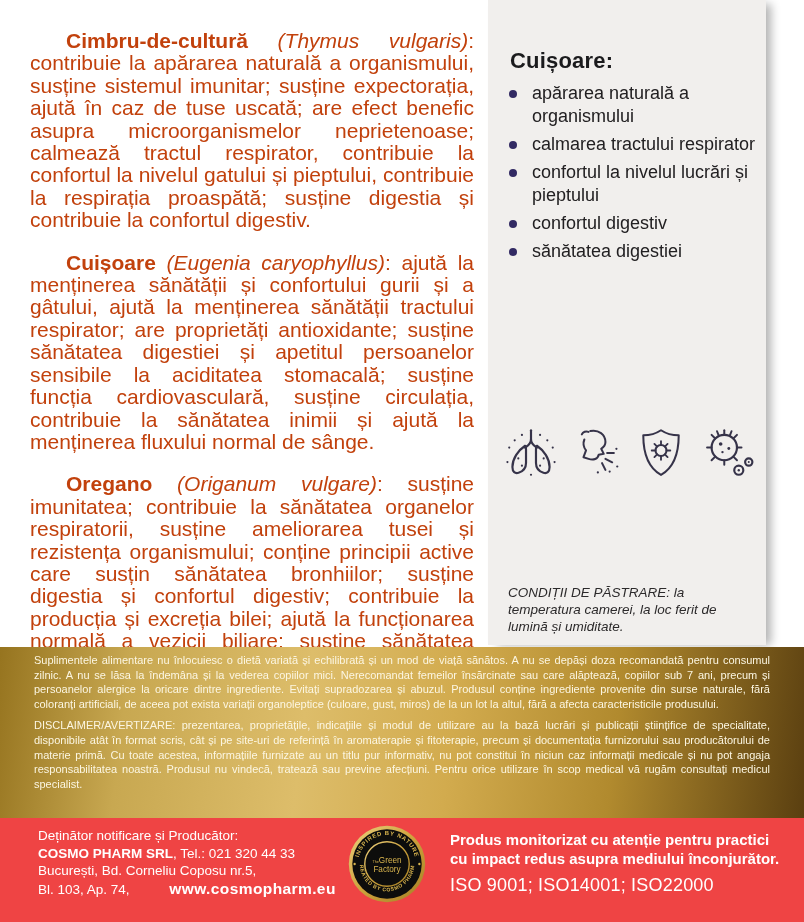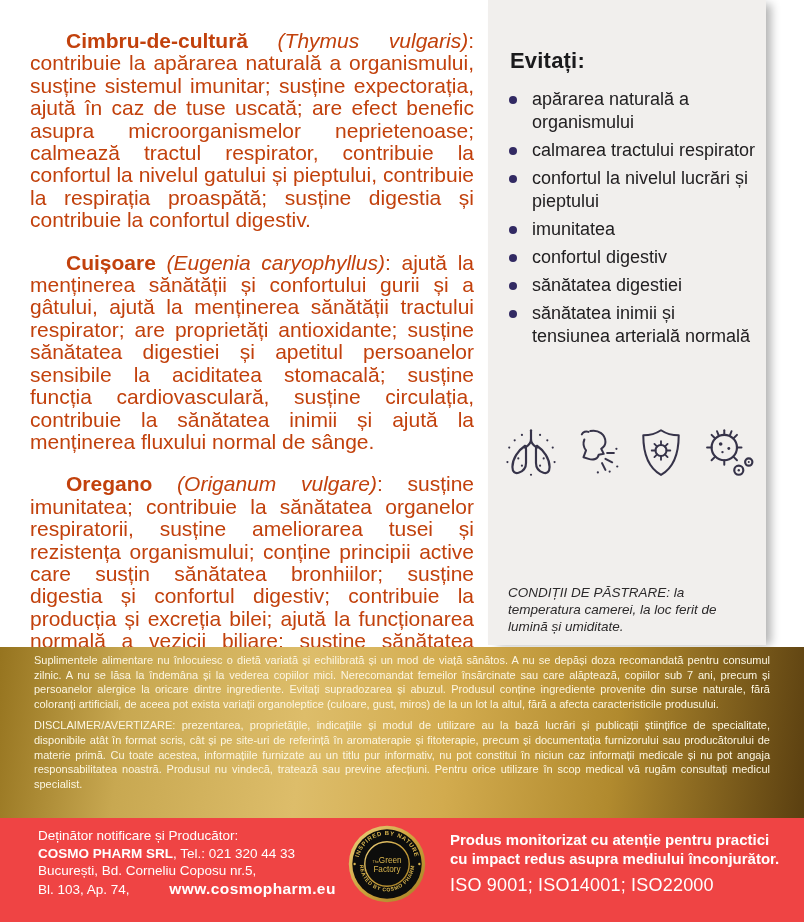--- a/index.html
+++ b/index.html
@@ -19,21 +19,21 @@
   .card{
     position:absolute;left:488px;top:0;width:278px;height:645px;
     background:#f1efed;box-shadow:7px 2px 9px -2px rgba(0,0,0,0.30);
     box-sizing:border-box;
   }
   .sustine-title{
     position:absolute;top:48px;left:22px;font-size:22px;font-weight:bold;
     color:#1b1b1d;letter-spacing:0.2px;
   }
   .sustine-list{
-    position:absolute;top:88px;left:14px;right:10px;margin:0;padding:0;list-style:none;
+    position:absolute;top:82px;left:14px;right:10px;margin:0;padding:0;list-style:none;
   }
   .sustine-list li{
     position:relative;padding-left:30px;font-size:18px;line-height:23px;
     color:#222022;margin-bottom:5px;
   }
   .sustine-list li::before{
     content:"";position:absolute;left:7px;top:8px;width:8px;height:8px;
     border-radius:50%;background:#322a63;
   }
   .icons-row{
@@ -78,30 +78,28 @@
   </p>
   <p class="herb">
     <b>Oregano</b><i> (Origanum vulgare)</i><span>: susține imunitatea; contribuie la sănătatea organelor respiratorii, susține ameliorarea tusei și rezistența organismului; conține principii active care susțin sănătatea bronhiilor; susține digestia și confortul digestiv; contribuie la producția și excreția bilei; ajută la funcționarea normală a vezicii biliare; susține sănătatea cardiovasculară, funcția inimii, rezistența și elasticitatea vaselor de sânge și a pereților capilari; menține normală tensiunea arterială; are efect de calmare și susține calitatea somnului.</span>
   </p>
   <p class="herb">
     <b>Arbore-de-ceai/ Tea Tree</b><i> (Melaleuca alternifolia)</i><span>: contribuie la rezistența fiziologică a organismului în cazul condițiilor severe de mediu ambient; ajută la echilibrul fiziologic al pH-ului din stomac; susține mobilitatea și flexibilitatea articulațiilor; contribuie la confortul în timpul ciclului menstrual și în timpul menopauzei.</span>
   </p>
 </div>
 
 <div class="card">
-  <div class="sustine-title">Evitați:</div>
+  <div class="sustine-title">Cuișoare:</div>
 
   <ul class="sustine-list">
     <li>apărarea naturală a organismului</li>
     <li>calmarea tractului respirator</li>
     <li>confortul la nivelul lucrări și pieptului</li>
-    <li>imunitatea</li>
     <li>confortul digestiv</li>
     <li>sănătatea digestiei</li>
-    <li>sănătatea inimii și tensiunea arterială normală</li>
   </ul>
 
   <div class="icons-row">
 
     <span>
       <svg width="58" height="58" viewBox="0 0 64 64" fill="none" stroke="#363349" stroke-width="2.4" stroke-linecap="round" stroke-linejoin="round">
         <path d="M32 7 v10"></path>
         <path d="M32 17 c0 5 -3.5 7 -6.5 9"></path>
         <path d="M32 17 c0 5 3.5 7 6.5 9"></path>
         <path d="M25.5 24 C18 29 11.5 38 11.5 47.5 c0 5.5 3 7.5 6.8 6.3 c5.2-1.7 8.2-5.3 8.2-10.8 V28 c0-3-0.5-4-1-4 z"></path>

